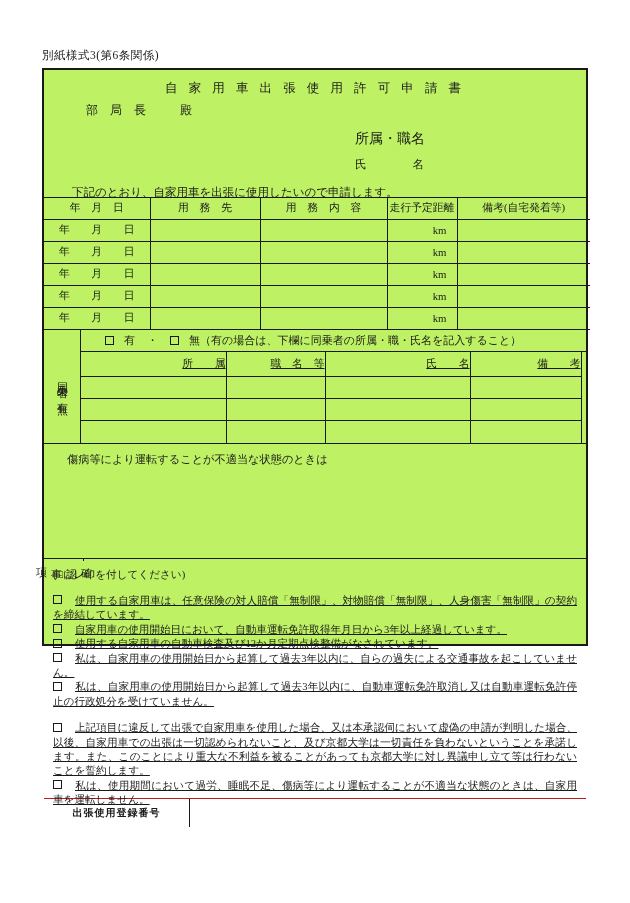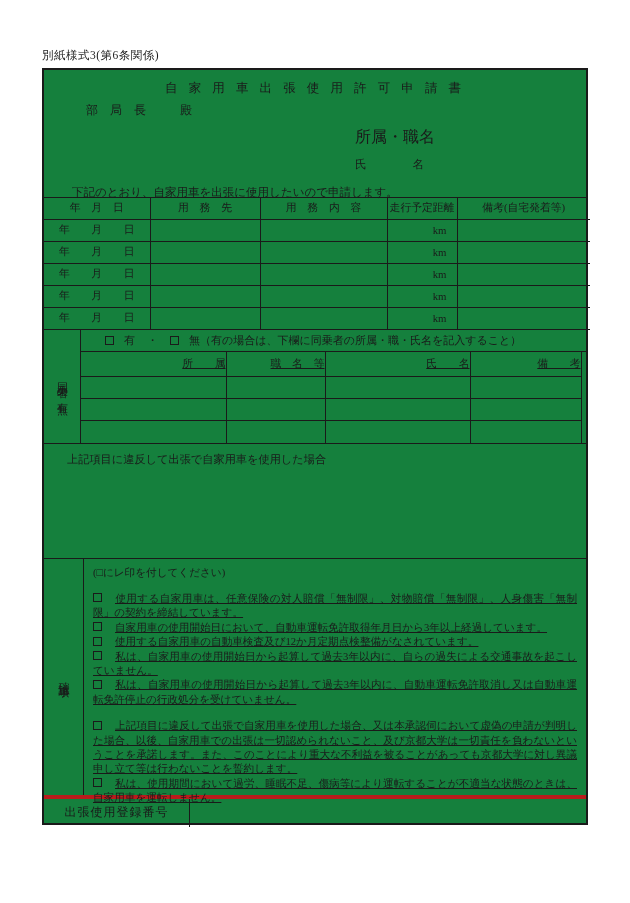--- a/index.html
+++ b/index.html
@@ -10,30 +10,30 @@
     color: #1a1a1a;
     font-size: 11px;
     position: relative;
   }
   .form-number {
     position: absolute; left: 42px; top: 48px;
     font-size: 11.5px; letter-spacing: 0.5px;
   }
   .form-box {
     position: absolute; left: 42px; top: 68px;
-    width: 546px; height: 757px;
+    width: 546px; height: 578px;
     border: 2px solid #1a1a1a;
-    background: #15803d;
+    background: #bef264;
   }
   
   .head { height: 128px; border-bottom: 1px solid #1a1a1a; padding-top: 10px; }
   .title { text-align: center; font-size: 12.5px; letter-spacing: 4px; line-height: 16px; }
   .addr-line { margin: 7px 10px 0 42px; font-size: 12px; line-height: 15px; }
   .addr-honorific { margin-left: 34px; }
-  .affil-line { margin: 13px 0 0 311px; font-size: 16px; line-height: 15px; font-family: Liberation Mono, monospace; }
+  .affil-line { margin: 13px 0 0 311px; font-size: 14px; line-height: 15px; }
   .name-line { margin: 11px 0 0 311px; font-size: 11.5px; line-height: 15px; }
   .intro-line { margin: 13px 0 0 28px; font-size: 11.5px; line-height: 15px; }
   
   table { border-collapse: collapse; table-layout: fixed; }
   .trip-table { width: 546px; }
   .trip-table th, .trip-table td { border: 1px solid #1a1a1a; font-weight: normal; font-size: 10.8px; overflow: hidden; white-space: nowrap; }
   .trip-table th { height: 21px; text-align: center; }
   .trip-table td { height: 22px; }
   .trip-table tr > *:first-child { border-left: none; }
   .trip-table tr > *:last-child { border-right: none; }
@@ -54,38 +54,38 @@
   .pax-table { width: 500px; }
   .pax-table th, .pax-table td { border: 1px solid #1a1a1a; font-weight: normal; font-size: 10.8px; }
   .pax-table th { height: 25px; text-align: right; text-decoration: underline; }
   .pax-table td { height: 22px; }
   .pax-table tr > *:first-child { border-left: none; }
   .pax-table tr:first-child > * { border-top: none; }
   .pax-table tr:last-child > * { border-bottom: none; }
   
   .reason { height: 115px; border-bottom: 1px solid #1a1a1a; padding: 8px 10px 0 23px; font-size: 11.2px; }
   
-  .confirmation { display: flex; height: 240px; border-bottom: 4px solid #b91c1c; }
+  .confirmation { display: flex; height: 240px; border-bottom: 1px solid #b91c1c; flex-direction: column; }
   .confirmation .side-label { width: 40px; }
   .conf-main { flex: 1; padding: 7px 9px 0 9px; font-size: 10.6px; line-height: 14.4px; }
   .conf-instruction { margin-bottom: 12px; }
   .chk-item { text-align: justify; text-decoration: underline; }
   .chk-item.pledge { margin-top: 12px; }
   .cb {
     display: inline-block; width: 9px; height: 9px;
     border: 1px solid #1a1a1a; margin-right: 13px;
     vertical-align: -0.5px;
   }
   .option-row .cb { margin-right: 10px; }
   
   .footer-row { display: flex; height: 28px; }
   .footer-label {
     width: 146px; border-right: 1px solid #1a1a1a;
     display: flex; align-items: center; justify-content: center;
-    font-size: 12px; letter-spacing: 1px;
+    font-size: 10px; letter-spacing: 1px; font-weight: bold;
   }
   .footer-value { flex: 1; }
 </style>
 </head>
 <body>
 
 <div class="form-number">別紙様式3(第6条関係)</div>
 
 <div class="form-box">
 
@@ -197,21 +197,21 @@
           <td></td>
           <td></td>
           <td></td>
         </tr>
       </tbody>
         </table>
     </div>
   </div>
 
   <div class="reason">
-    <div>上記項目に違反して出張で自家用車を使用した場合</div>
+    <div>傷病等により運転することが不適当な状態のときは</div>
   </div>
 
   <div class="confirmation">
     <div class="side-label">確認事項</div>
     <div class="conf-main">
       <p class="conf-instruction">(□にレ印を付してください)</p>
       <p class="chk-item">
         <span class="cb"></span><span>使用する自家用車は、任意保険の対人賠償「無制限」、対物賠償「無制限」、人身傷害「無制限」の契約を締結しています。</span>
       </p>
       <p class="chk-item">

